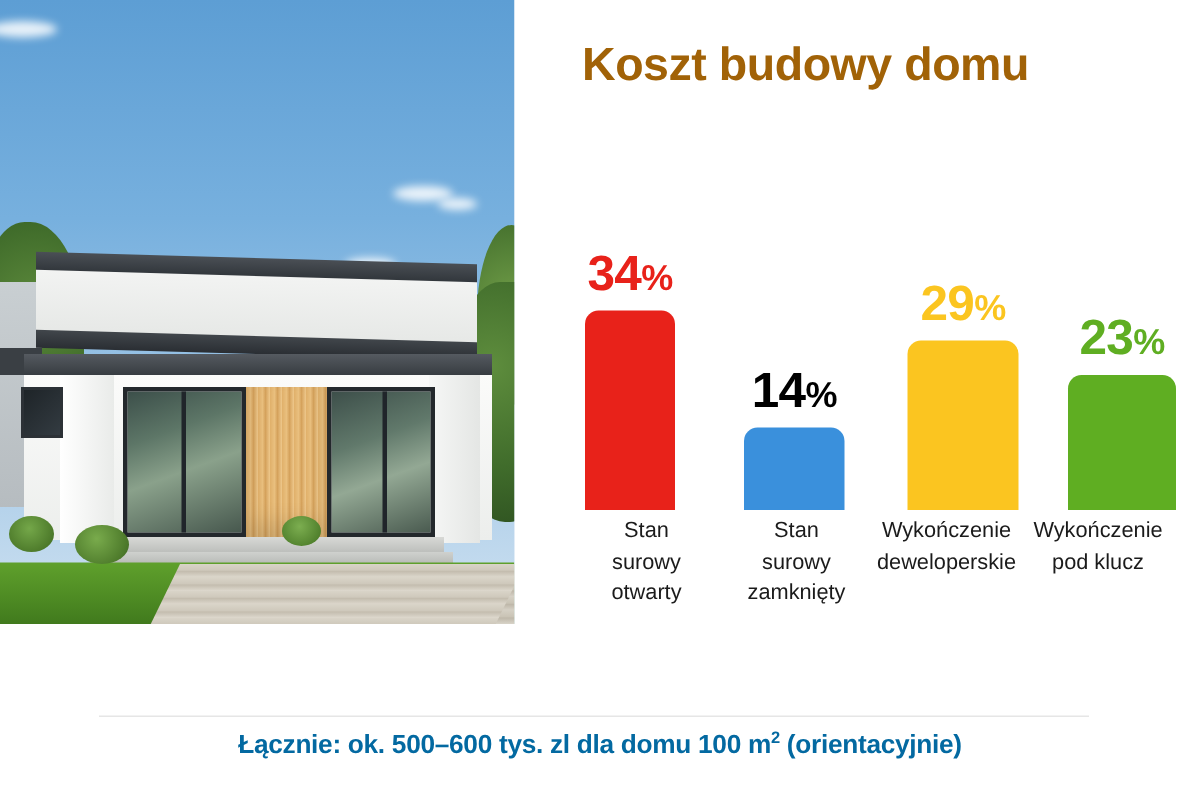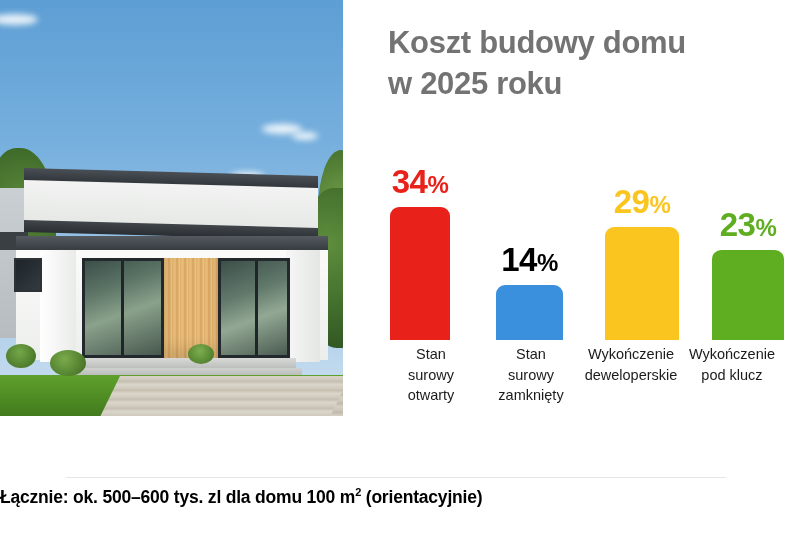--- a/index.html
+++ b/index.html
@@ -206,21 +206,21 @@
     background: #ffffff;
   }
   .title {
     position: absolute;
     left: 45px;
     top: 22px;
     width: 410px;
     font-size: 31px;
     font-weight: bold;
     line-height: 1.33;
-    color: #737373;
+    color: #a16207;
     letter-spacing: -0.3px;
   }
 
   
   .chart {
     position: absolute;
     left: 0;
     top: 130px;
     width: 457px;
     height: 210px;
@@ -290,24 +290,24 @@
     top: 477px;
     width: 660px;
     height: 1px;
     background: #e6e6e6;
   }
   .footer {
     position: absolute;
     left: 0;
     top: 486px;
     width: 800px;
-    text-align: left;
+    text-align: center;
     font-size: 17.5px;
     font-weight: bold;
-    color: #000000;
+    color: #0369a1;
     letter-spacing: -0.2px;
   }
   .footer sup { font-size: 11px; vertical-align: super; }
 </style>
 </head>
 <body>
 
 <div id="infographic">
 
   <div class="photo">
@@ -344,21 +344,20 @@
     <div class="path"></div>
     <div class="bushB"></div>
     <div class="bushA"></div>
     <div class="bushC"></div>
   </div>
 
   <div class="panel">
 
     <div class="title">
       <span>Koszt budowy domu</span><br>
-      <span>w 2025 roku</span>
     </div>
 
     <div class="chart">
 
       <div class="barcol" id="col0" style="left: 47px; width: 60px;">
         <div class="pct" style="color: rgb(232, 34, 26);"><span>34</span><span class="sym">%</span></div>
         <div class="bar" id="bar0" style="height: 133px; background: rgb(232, 34, 26);"></div>
       </div>
 
       <div class="barcol" id="col1" style="left: 153px; width: 67px;">

